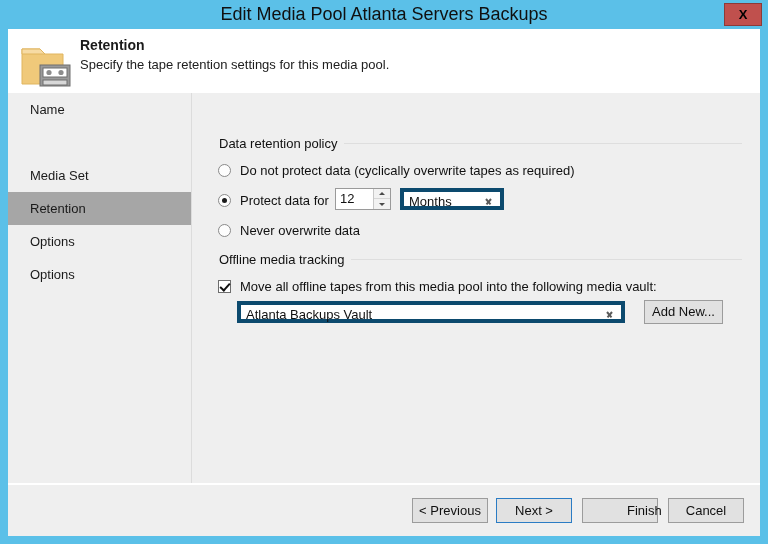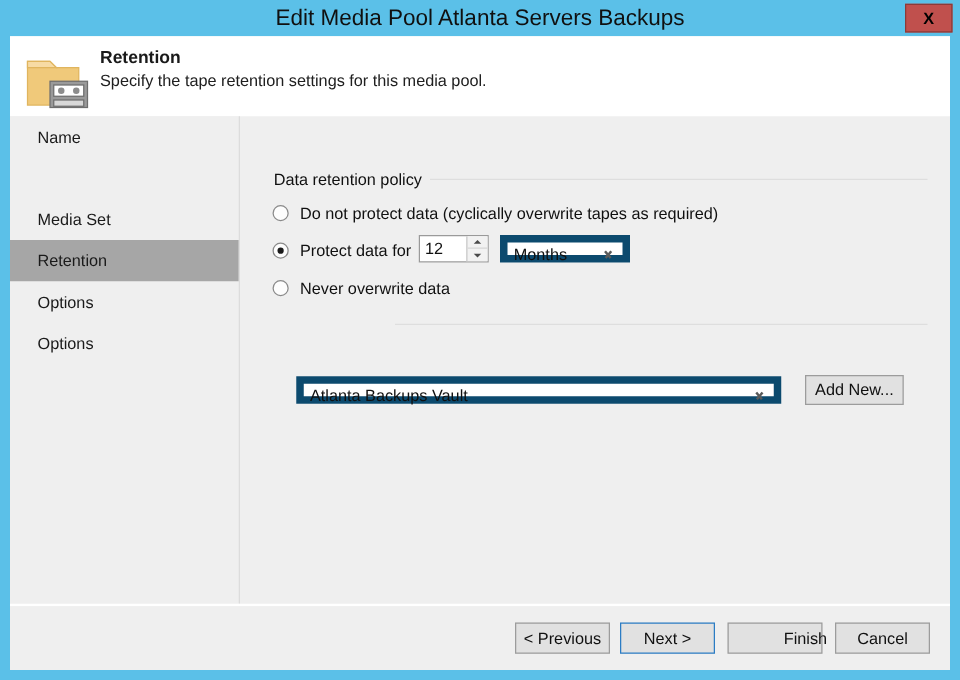--- a/index.html
+++ b/index.html
@@ -283,21 +283,21 @@
   }
   .spin-btn.down .spin-arrow {
     top: 4px;
     border-top: 3px solid #4a4a4a;
   }
 
   
   .combo {
     position: absolute;
     height: 22px;
-    border: 6px solid #0c4a6e;
+    border: 4px solid #0c4a6e;
     background: #ffffff;
     box-sizing: border-box;
     cursor: pointer;
   }
   .combo-text {
     position: absolute;
     left: 5px;
     top: 0;
     height: 20px;
     line-height: 20px;
@@ -423,22 +423,27 @@
       <div class="combo" style="left:208px; top:95px; width:104px;">
         <span class="combo-text">Months</span>
         <span class="combo-arrow"></span>
       </div>
 
       <div class="radio-row" style="left:26px; top:130px;">
         <span class="radio"></span>
         <span class="radio-label">Never overwrite data</span>
       </div>
 
+      <div class="group-label" style="left:12px; top:159px;">Offline media tracking</div>
       <div class="group-rule" style="left:124px; top:166px; width:426px;"></div>
 
+      <div class="check-row" style="left:26px; top:186px;">
+        <span class="checkbox checked"></span>
+        <span class="check-label">Move all offline tapes from this media pool into the following media vault:</span>
+      </div>
 
       <div class="combo" style="left:45px; top:208px; width:388px;">
         <span class="combo-text">Atlanta Backups Vault</span>
         <span class="combo-arrow"></span>
       </div>
 
       <div class="btn" style="left:452px; top:207px; width:79px; height:24px; line-height:22px;">Add New...</div>
 
     </div>
 

